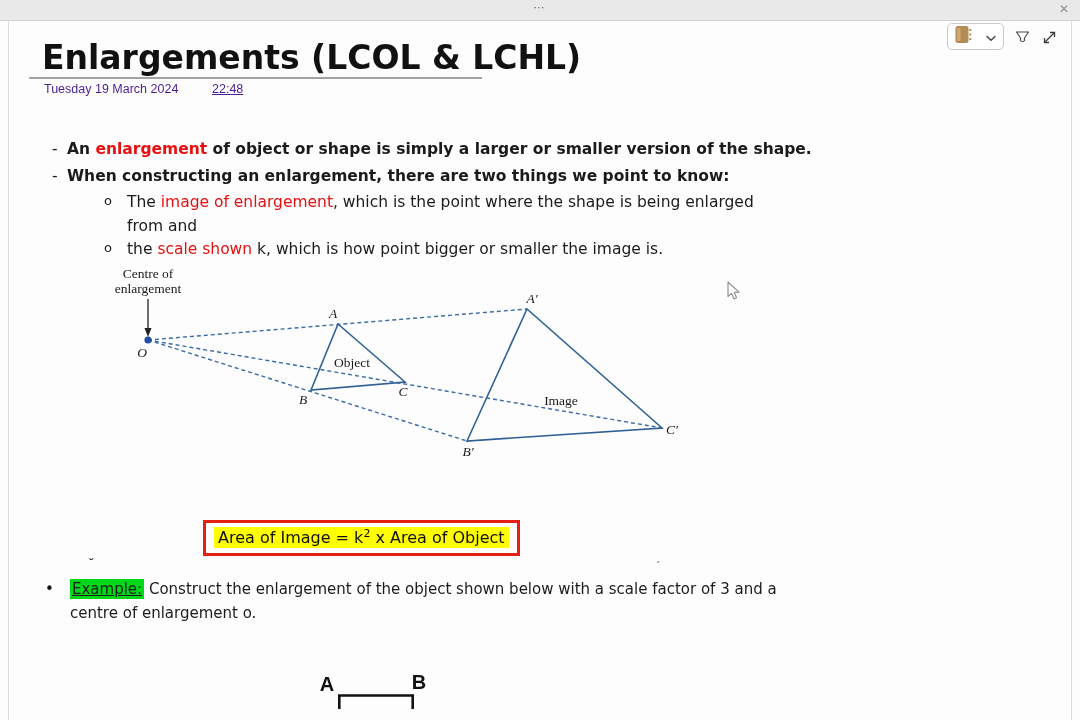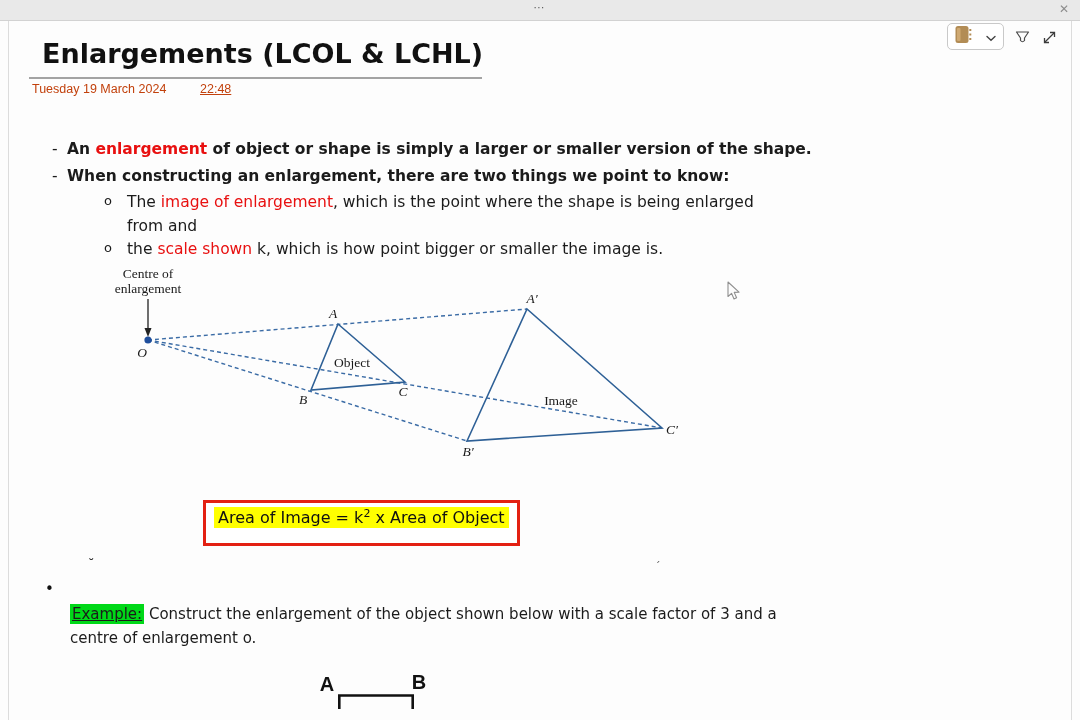--- a/index.html
+++ b/index.html
@@ -18,55 +18,55 @@
   .side-border-r { position:absolute; left:1071px; top:21px; width:1px; height:699px; background:#dcdcdc; }
 
   
   .nb-btn { position:absolute; left:947px; top:23px; width:57px; height:27px;
             border:1px solid #c9c9c9; border-radius:5px; background:#fff;
             display:flex; align-items:center; justify-content:space-between; padding:0 7px; }
   .icon-plain { position:absolute; top:27px; width:20px; height:20px; display:flex;
                 align-items:center; justify-content:center; }
 
   
-  .page-title { position:absolute; left:42px; top:38px; font-size:27px; font-weight:600;
+  .page-title { position:absolute; left:42px; top:38px; font-size:33px; font-weight:600;
                 color:#111; letter-spacing:0px; white-space:nowrap; }
   .title-rule { position:absolute; left:29px; top:77px; width:453px; height:2px; background:#a3a3a3; }
-  .date-row { position:absolute; left:32px; top:82px; font-family:"Liberation Sans",sans-serif;
-              font-size:12.5px; color:#c2410c;text-align:center; }
+  .date-row { position:absolute; left:44px; top:82px; font-family:"Liberation Sans",sans-serif;
+              font-size:12.5px; color:#4c1d95;text-align:center; }
   .date-row .time { position:absolute; left:168px; top:0;text-decoration:underline; }
 
   
   .note-line { position:absolute; font-size:15.5px; color:#1b1b1b; white-space:nowrap; }
   .red { color:#e81010; }
   .dash-marker { position:absolute; left:52px; width:20px; }
   .line-text { position:absolute; left:67px;font-weight:bold; }
   .sub-line { position:absolute; font-size:15.5px; color:#1b1b1b; }
   .sub-marker { position:absolute; left:104px; font-size:13px; top:2px; }
   .sub-text { position:absolute; left:127px; width:655px; line-height:23.5px; white-space:normal; }
 
   
   .diagram { position:absolute; left:100px; top:255px; }
   .diagram text { font-family:"Liberation Serif", serif; font-size:13.5px; fill:#1a1a1a; }
   .diagram .pt { font-style:italic; }
 
   
-  .formula-box { position:absolute; left:203px; top:500px; border:3px solid #e32012;
-                 background:#fff; padding:4px 8px 16px 8px; }
+  .formula-box { position:absolute; left:203px; top:520px; border:3px solid #e32012;
+                 background:#fff; padding:4px 8px 6px 8px; }
   .formula-inner { background:#ffff00; font-size:16px; color:#111; padding:1px 4px; white-space:nowrap; }
   .formula-inner sup { font-size:11px; }
 
   
   .stray1 { position:absolute; left:88px; top:556px; font-size:13px; color:#333; }
   .stray2 { position:absolute; left:655px; top:560px; font-size:11px; color:#555; }
 
   
   .example-bullet { position:absolute; left:45px; top:580px; font-size:15px; color:#111; }
   .example-block { position:absolute; left:70px; top:578px; width:740px; font-size:15px;
-                   color:#1b1b1b; line-height:23.5px;margin-top:25px; }
+                   color:#1b1b1b; line-height:23.5px; }
   .example-label { background:#00d818; text-decoration:underline; padding:1px 2px; }
 
   
   .construct { position:absolute; left:300px; top:662px; }
   .construct text { font-family:"Liberation Sans", sans-serif; font-size:20px; font-weight:600; fill:#111; }
 
   
   .cursor { position:absolute; left:727px; top:281px; }
 </style>
 </head>

